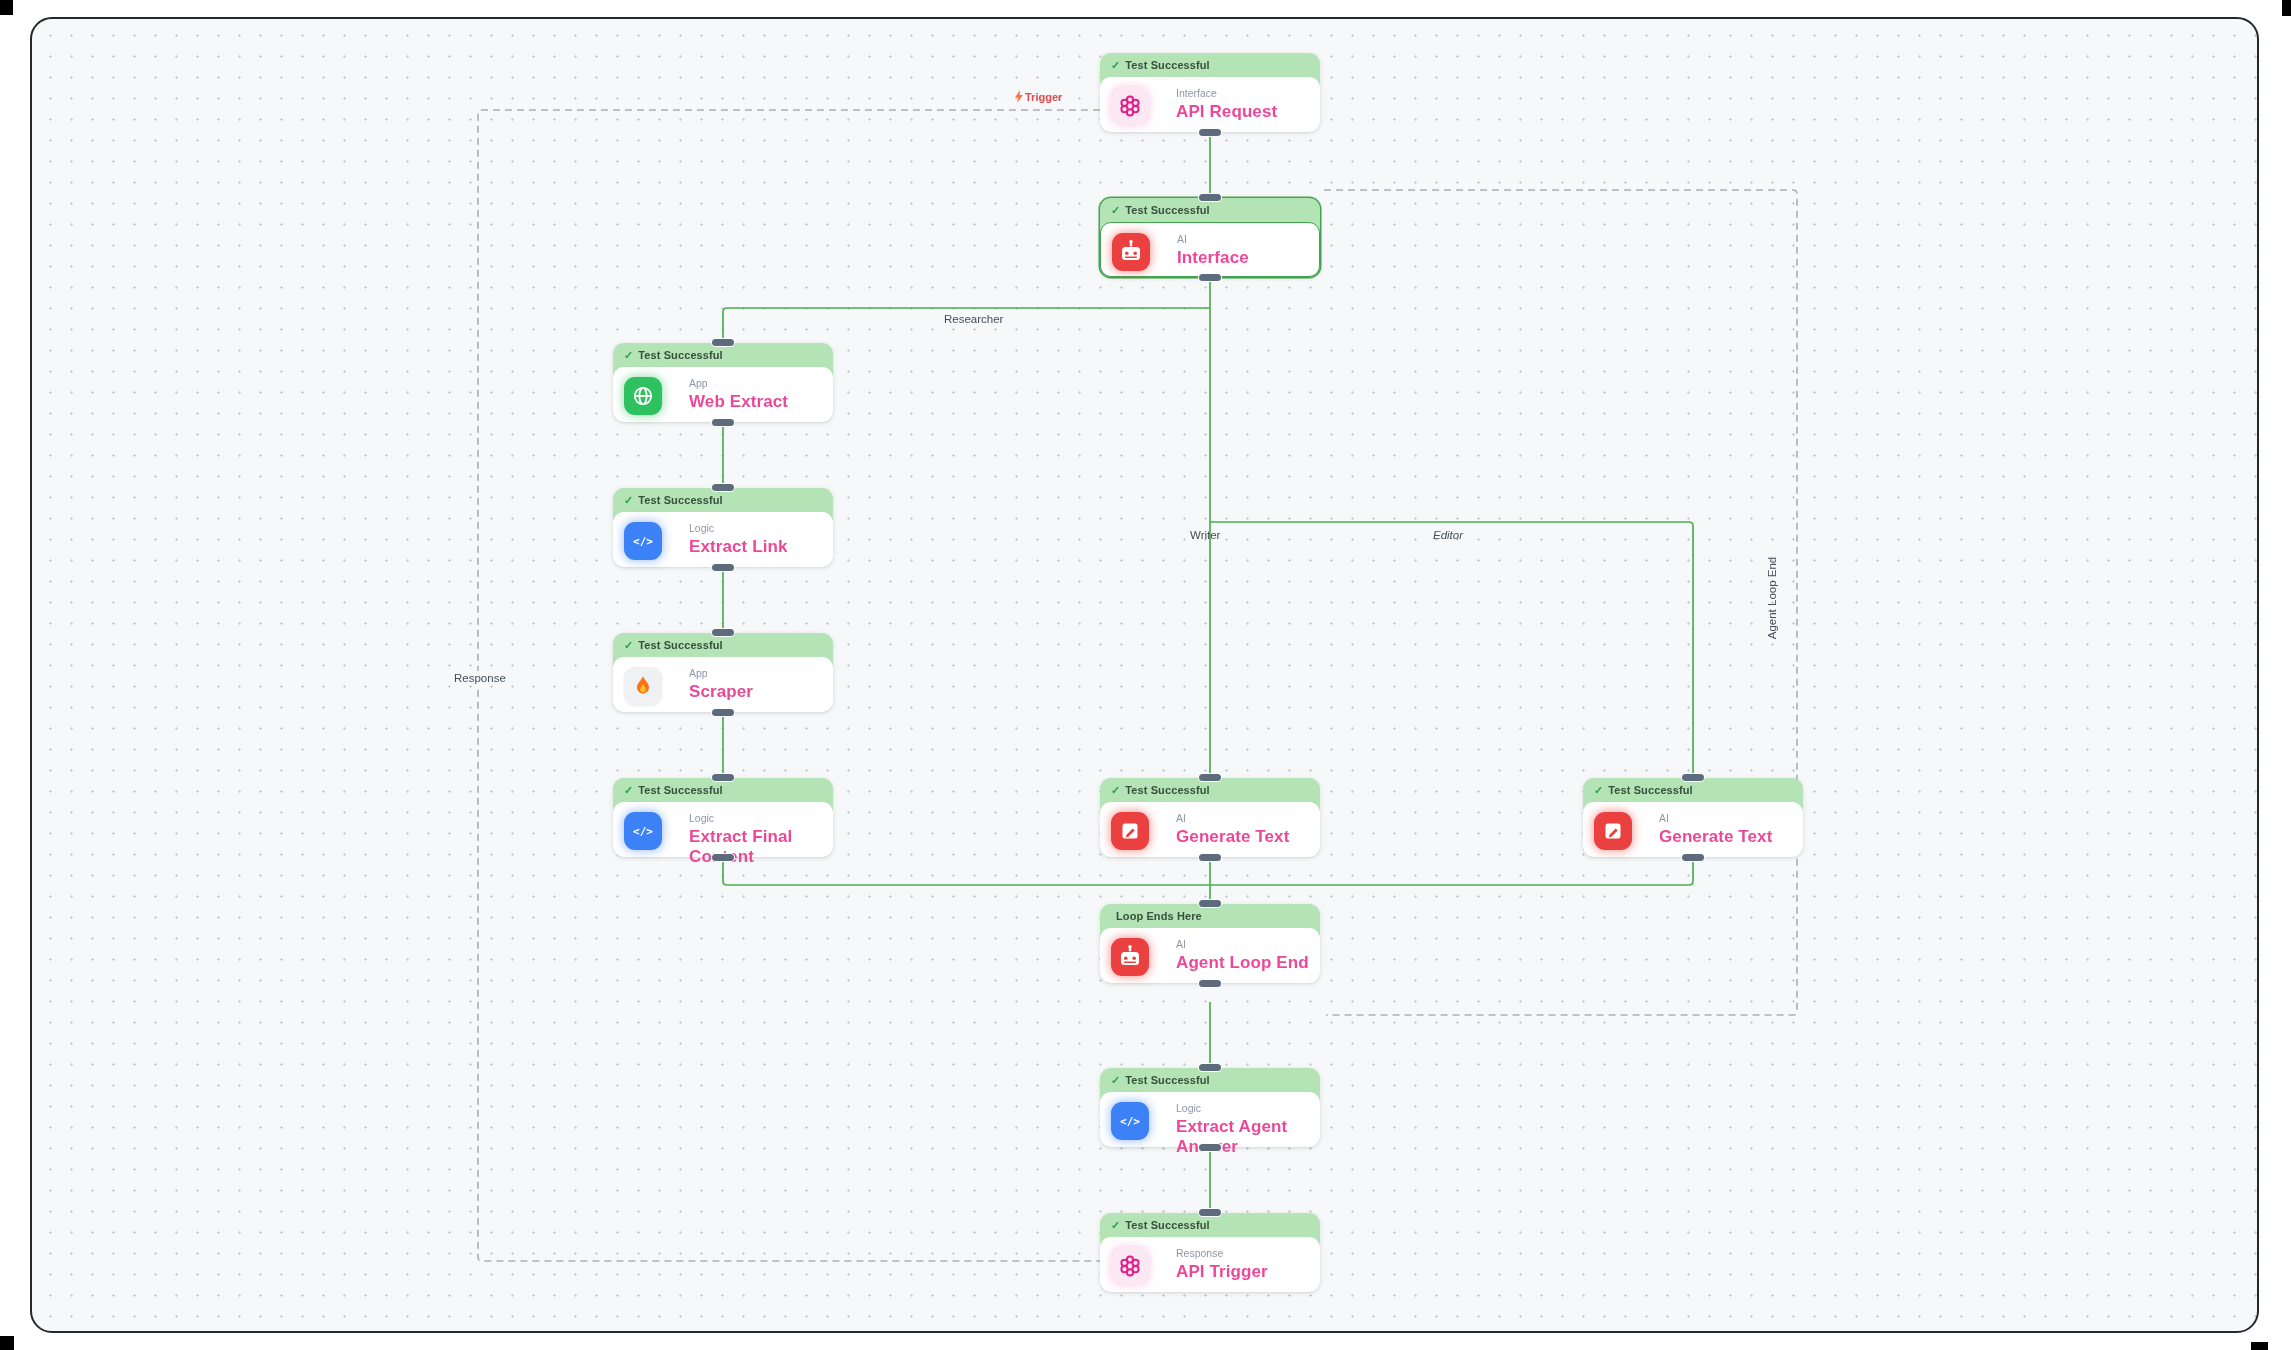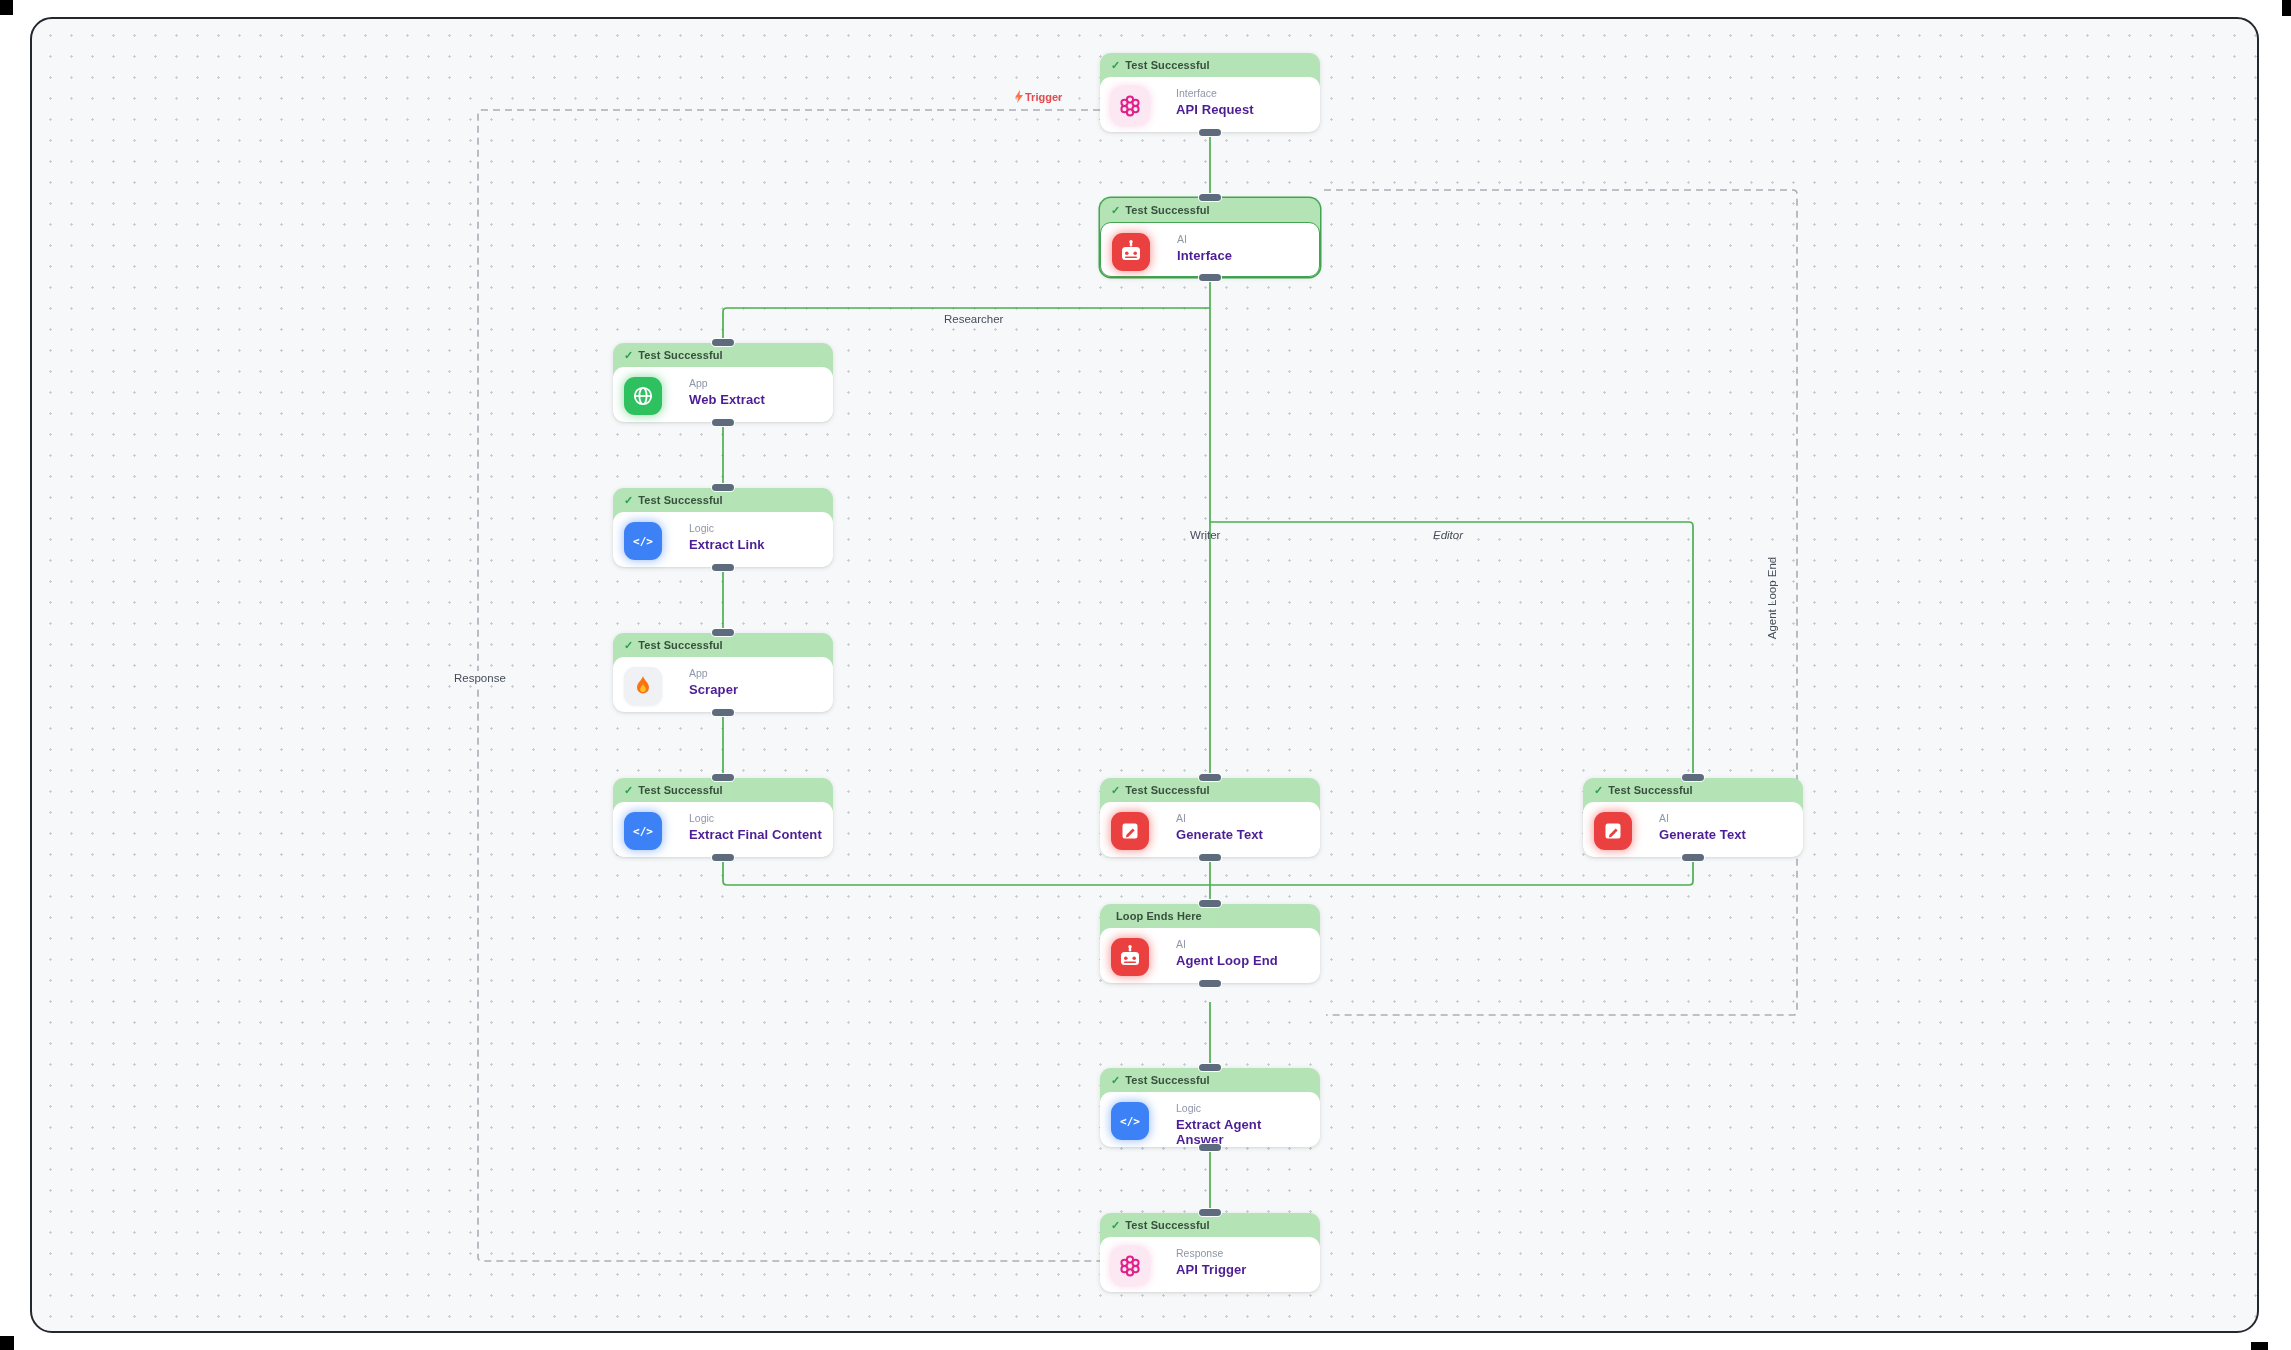--- a/index.html
+++ b/index.html
@@ -37,21 +37,21 @@
   .node.selected .card { border:1.5px solid #43a551; }
   .icon { width:38px; height:38px; border-radius:11px; flex:0 0 38px;
           display:flex; align-items:center; justify-content:center; }
   .icon svg { width:38px; height:38px; }
   .icon.pink  { background:#fce8f3; box-shadow:0 0 8px rgba(236,72,153,.30); }
   .icon.red   { background:#ea4040; box-shadow:0 0 10px 1px rgba(238,68,68,.55); }
   .icon.green { background:#2fc05f; box-shadow:0 0 10px 1px rgba(47,192,95,.50); }
   .icon.blue  { background:#3c82f6; box-shadow:0 0 10px 1px rgba(60,130,246,.50); }
   .icon.gray  { background:#f0f1f4; box-shadow:0 1px 3px rgba(0,0,0,.08); }
   .ntype  { font-size:10.5px; color:#8e96a8; margin-bottom:3px; }
-  .ntitle { font-size:13px; font-weight:700; color:#4c1d95; letter-spacing:.1px; }
+  .ntitle { font-size:17px; font-weight:700; color:#ec4899; letter-spacing:.1px; }
   .handle { position:absolute; left:50%; transform:translateX(-50%); width:22px; height:7px;
             background:#5d6b7c; border-radius:3.5px; box-shadow:0 0 0 1px #fcfdfe; }
   .handle.top { top:-4px; } .handle.bottom { bottom:-4px; }
 
   
   .elabel { position:absolute; font-size:11.5px; color:#454d59; white-space:nowrap; }
   .elabel.trigger { color:#e5484d; font-weight:700; font-size:11px;
                     display:flex; align-items:center; gap:1px; }
   .elabel.response { background:#f7f8fa; padding:1px 4px; }
   .elabel.vertical { width:86px; text-align:center; transform:rotate(-90deg); }

